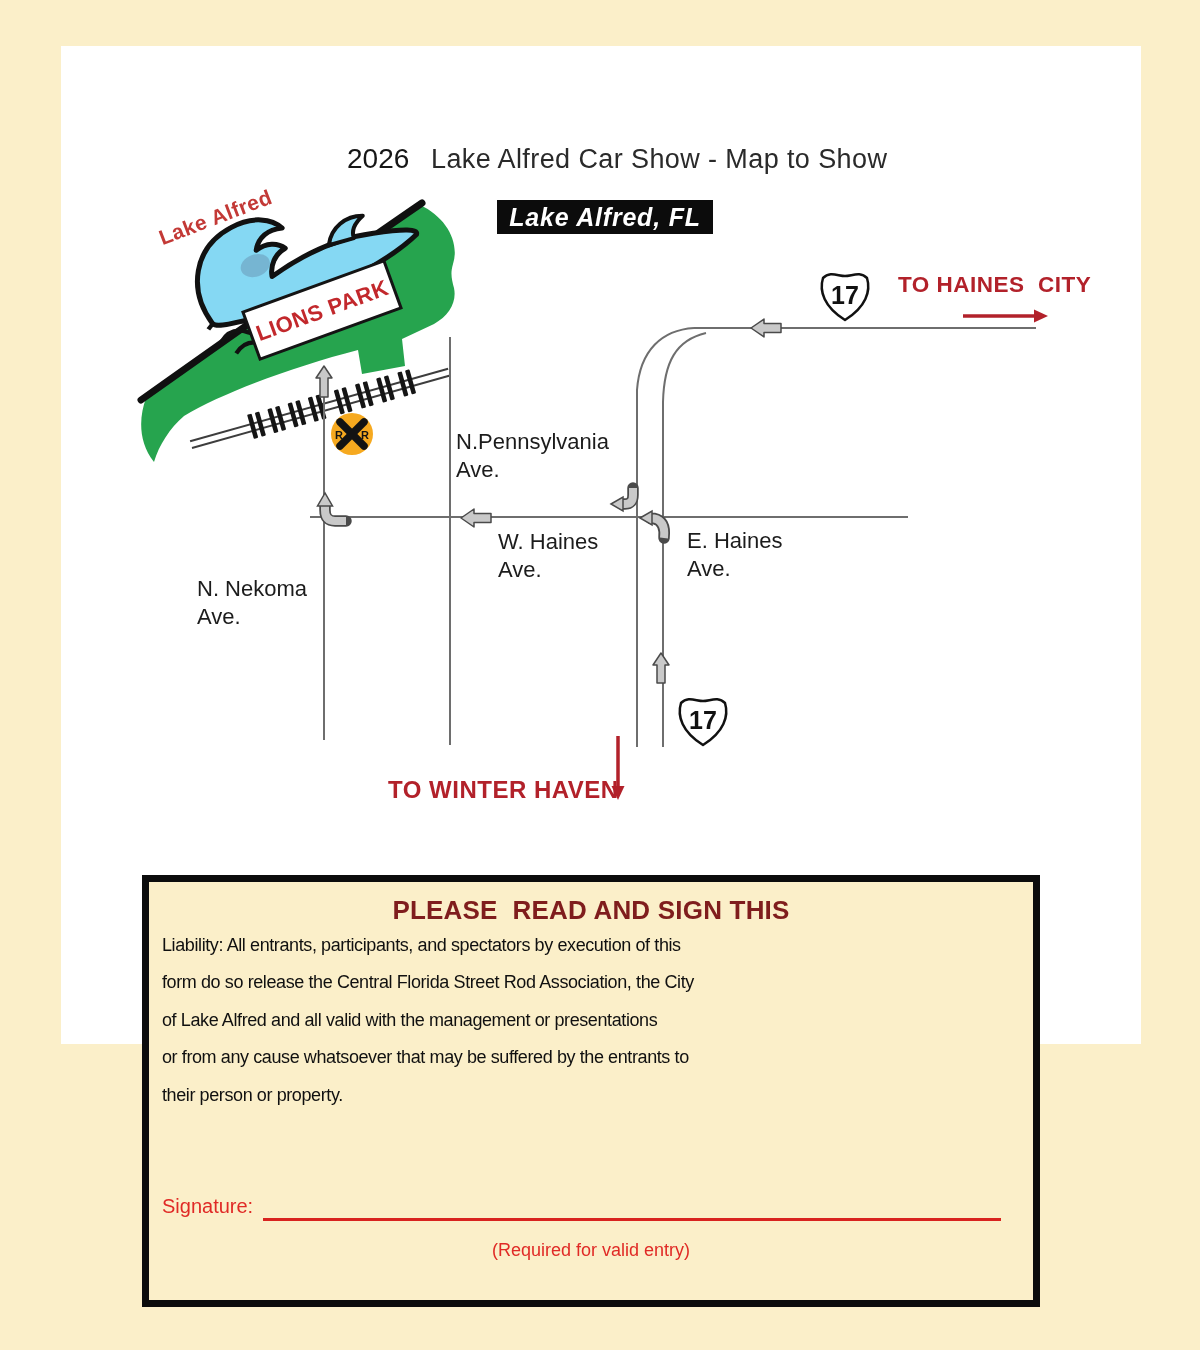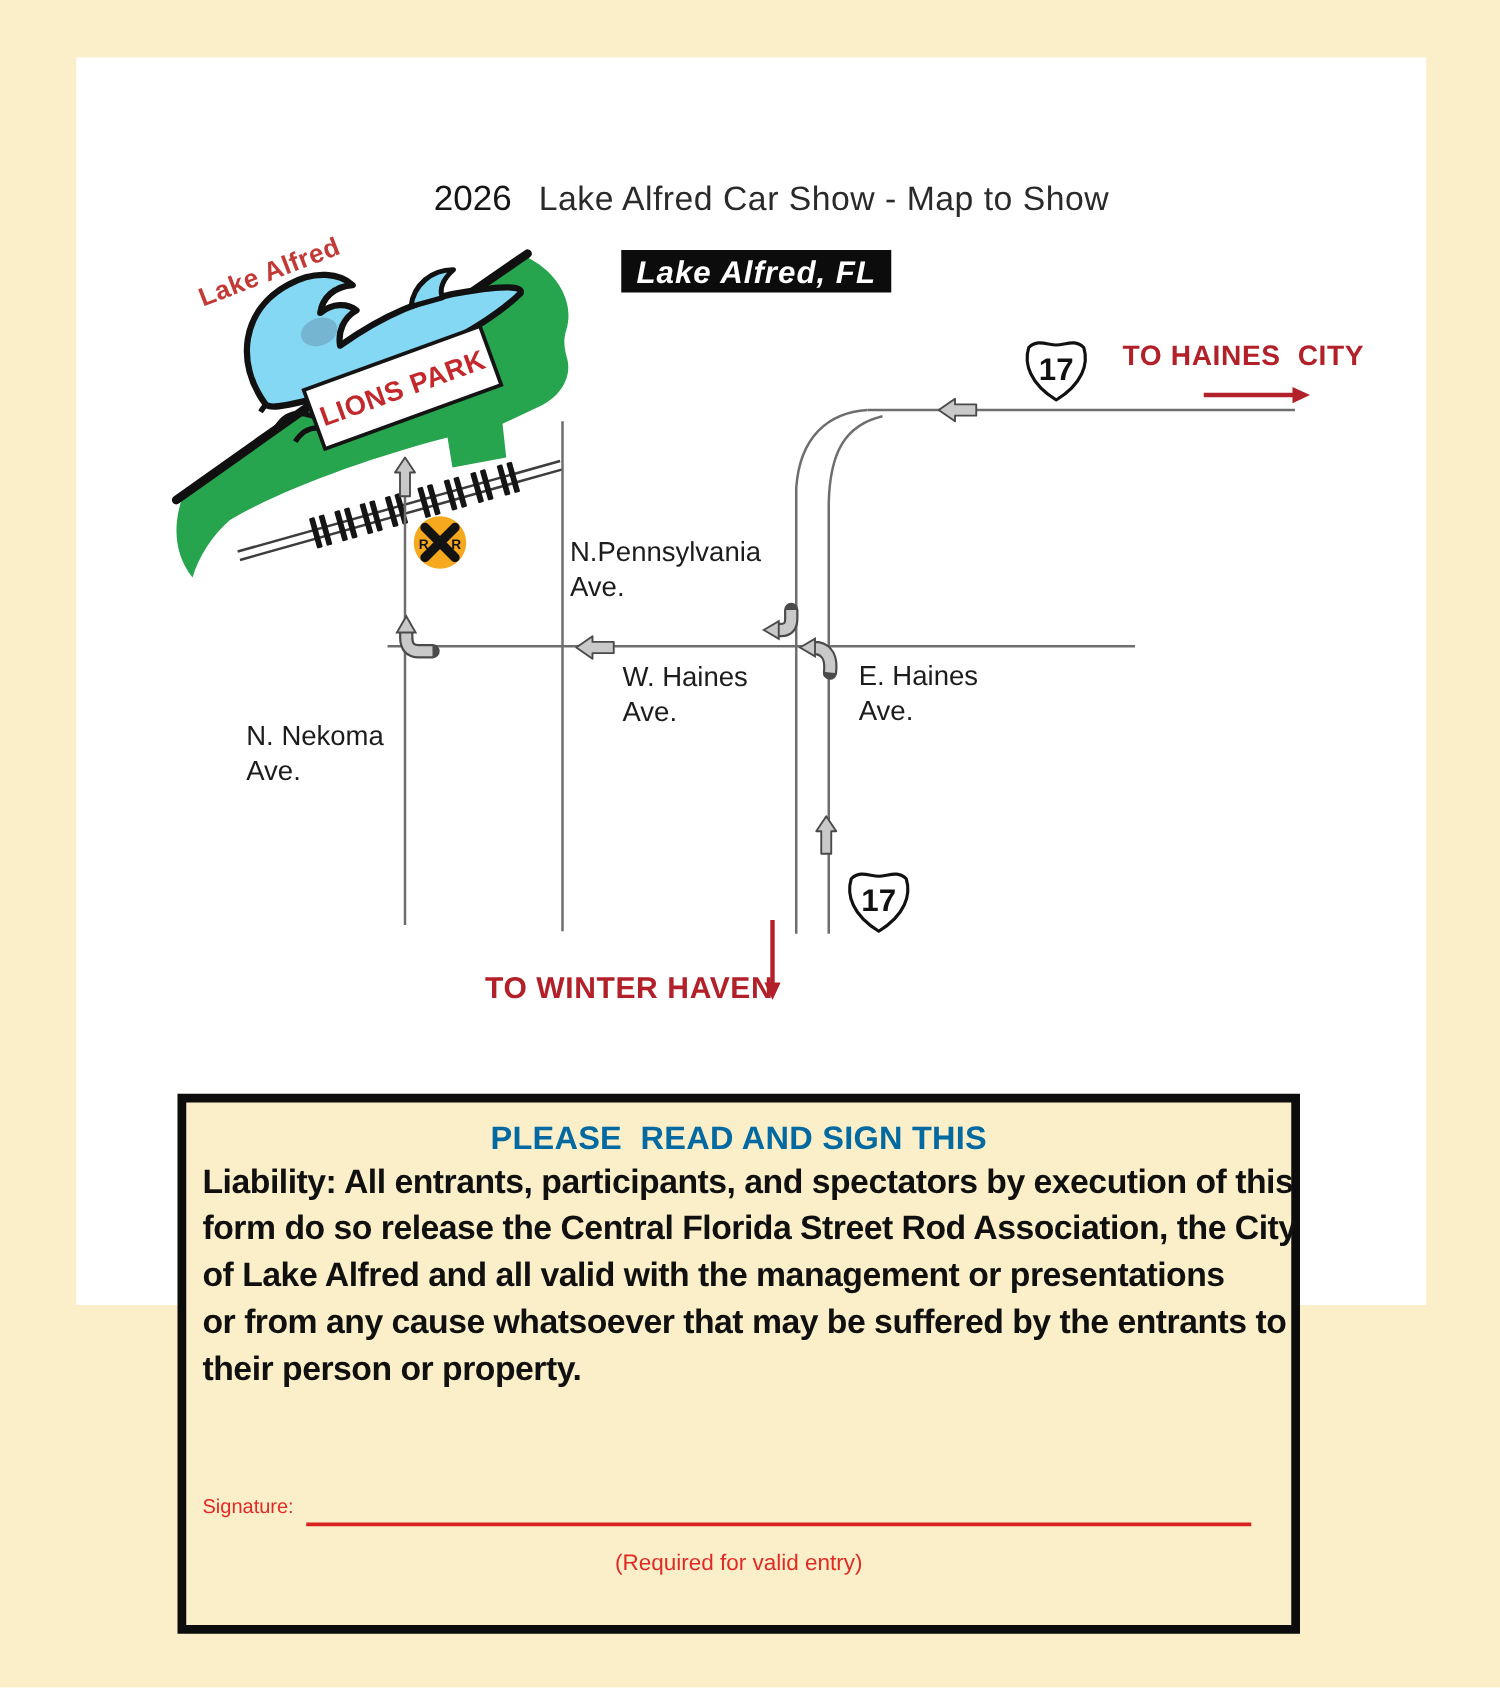--- a/index.html
+++ b/index.html
@@ -15,32 +15,32 @@
   }
   #map-panel svg{position:absolute;left:0;top:0;}
   svg text{font-family:"Liberation Sans", sans-serif;}
 
   #form-box{
     position:absolute;left:142px;top:875px;width:898px;height:432px;
     box-sizing:border-box;border:7px solid #0c0c0c;background:#fbefc9;
   }
   .form-heading{
     position:absolute;top:13px;left:0;right:0;text-align:center;
-    color:#0369a1;font-weight:bold;font-size:26px;white-space:pre;letter-spacing:.2px;
+    color:#7f1d1d;font-weight:bold;font-size:26px;white-space:pre;letter-spacing:.2px;
   }
   .liability{
     position:absolute;top:45px;left:13px;right:10px;
-    color:#101010;font-weight:bold;font-size:27px;letter-spacing:-.4px;
+    color:#101010;font-weight:normal;font-size:18px;letter-spacing:-.4px;
   }
   .liability div{line-height:37.4px;white-space:pre;}
   .sig-row{
     position:absolute;left:13px;right:32px;top:308px;
     display:flex;align-items:flex-end;
   }
-  .sig-label{color:#e02a26;font-size:16px;line-height:30px;white-space:pre;}
+  .sig-label{color:#e02a26;font-size:20px;line-height:30px;white-space:pre;}
   .sig-line{
     flex:1;margin-left:10px;height:28px;
     border-bottom:3px solid #d8231f;
   }
   .required-note{
     position:absolute;top:358px;left:0;right:0;text-align:center;
     color:#e02a26;font-size:18px;
   }
 </style>
 </head>

